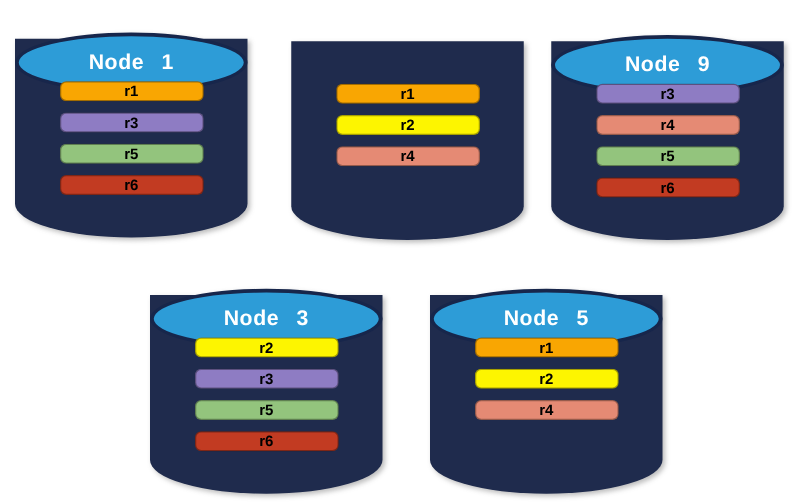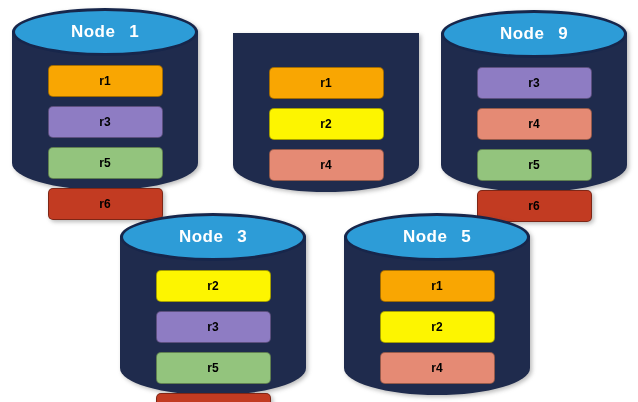--- a/index.html
+++ b/index.html
@@ -29,21 +29,21 @@
   .pos-4 { left: 344px; top: 213px; }
 
   .cyl-body {
     position: absolute;
     top: 23px; left: 0; right: 0; bottom: 0;
     background: var(--cyl-body, #1F2B4D);
     border-radius: 0 0 93px 93px / 0 0 27px 27px;
   }
   .cyl-top {
     position: absolute;
-    top: 0; left: 0; right: 0;
+    top: 18px; left: 0; right: 0;
     height: 48px;
     box-sizing: border-box;
     background: var(--cyl-top, #2D9CD7);
     border: 3px solid var(--cyl-border, #17264B);
     border-radius: 50%;
     display: flex;
     align-items: center;
     justify-content: center;
     z-index: 2;
   }
@@ -58,21 +58,21 @@
     position: absolute;
     top: 57px; left: 0; right: 0;
     display: flex;
     flex-direction: column;
     align-items: center;
     gap: 9px;
     z-index: 3;
   }
   .bar {
     width: 115px;
-    height: 32px;
+    height: 16px;
     box-sizing: border-box;
     border: 1px solid rgba(0,0,0,0.35);
     border-radius: 5px;
     display: flex;
     align-items: center;
     justify-content: center;
   }
   .bar-label {
     color: #000000;
     font-weight: bold;

